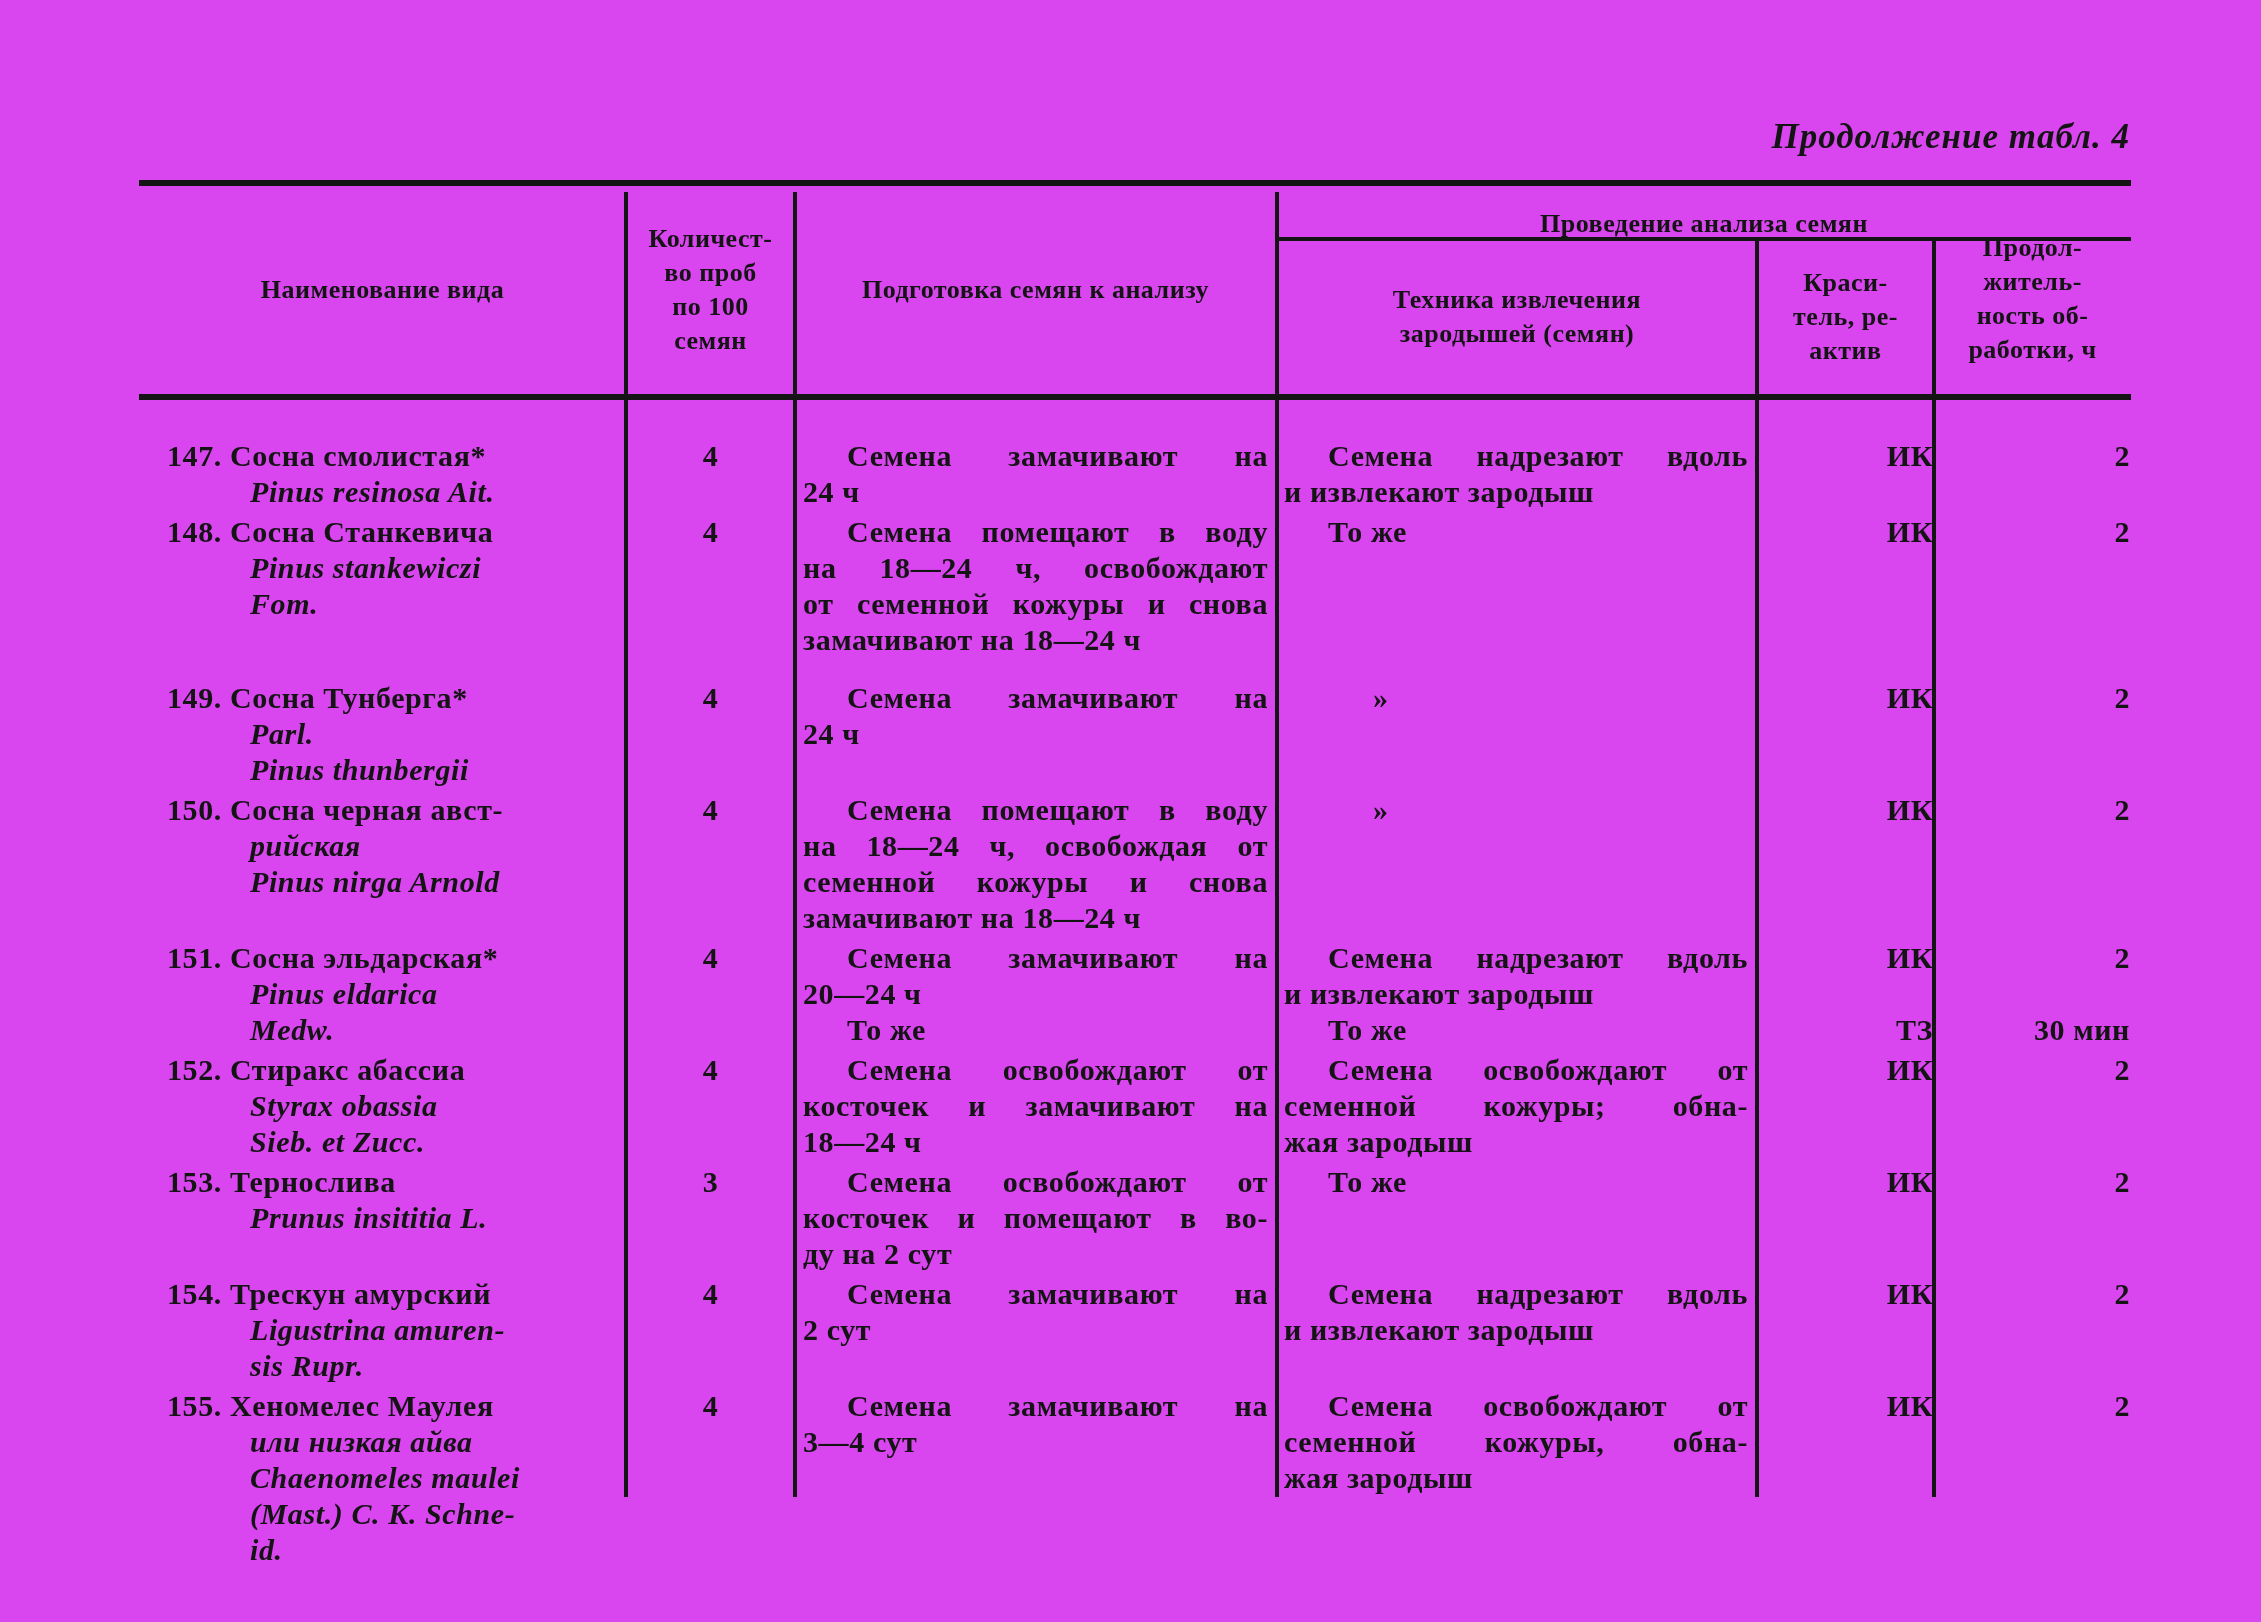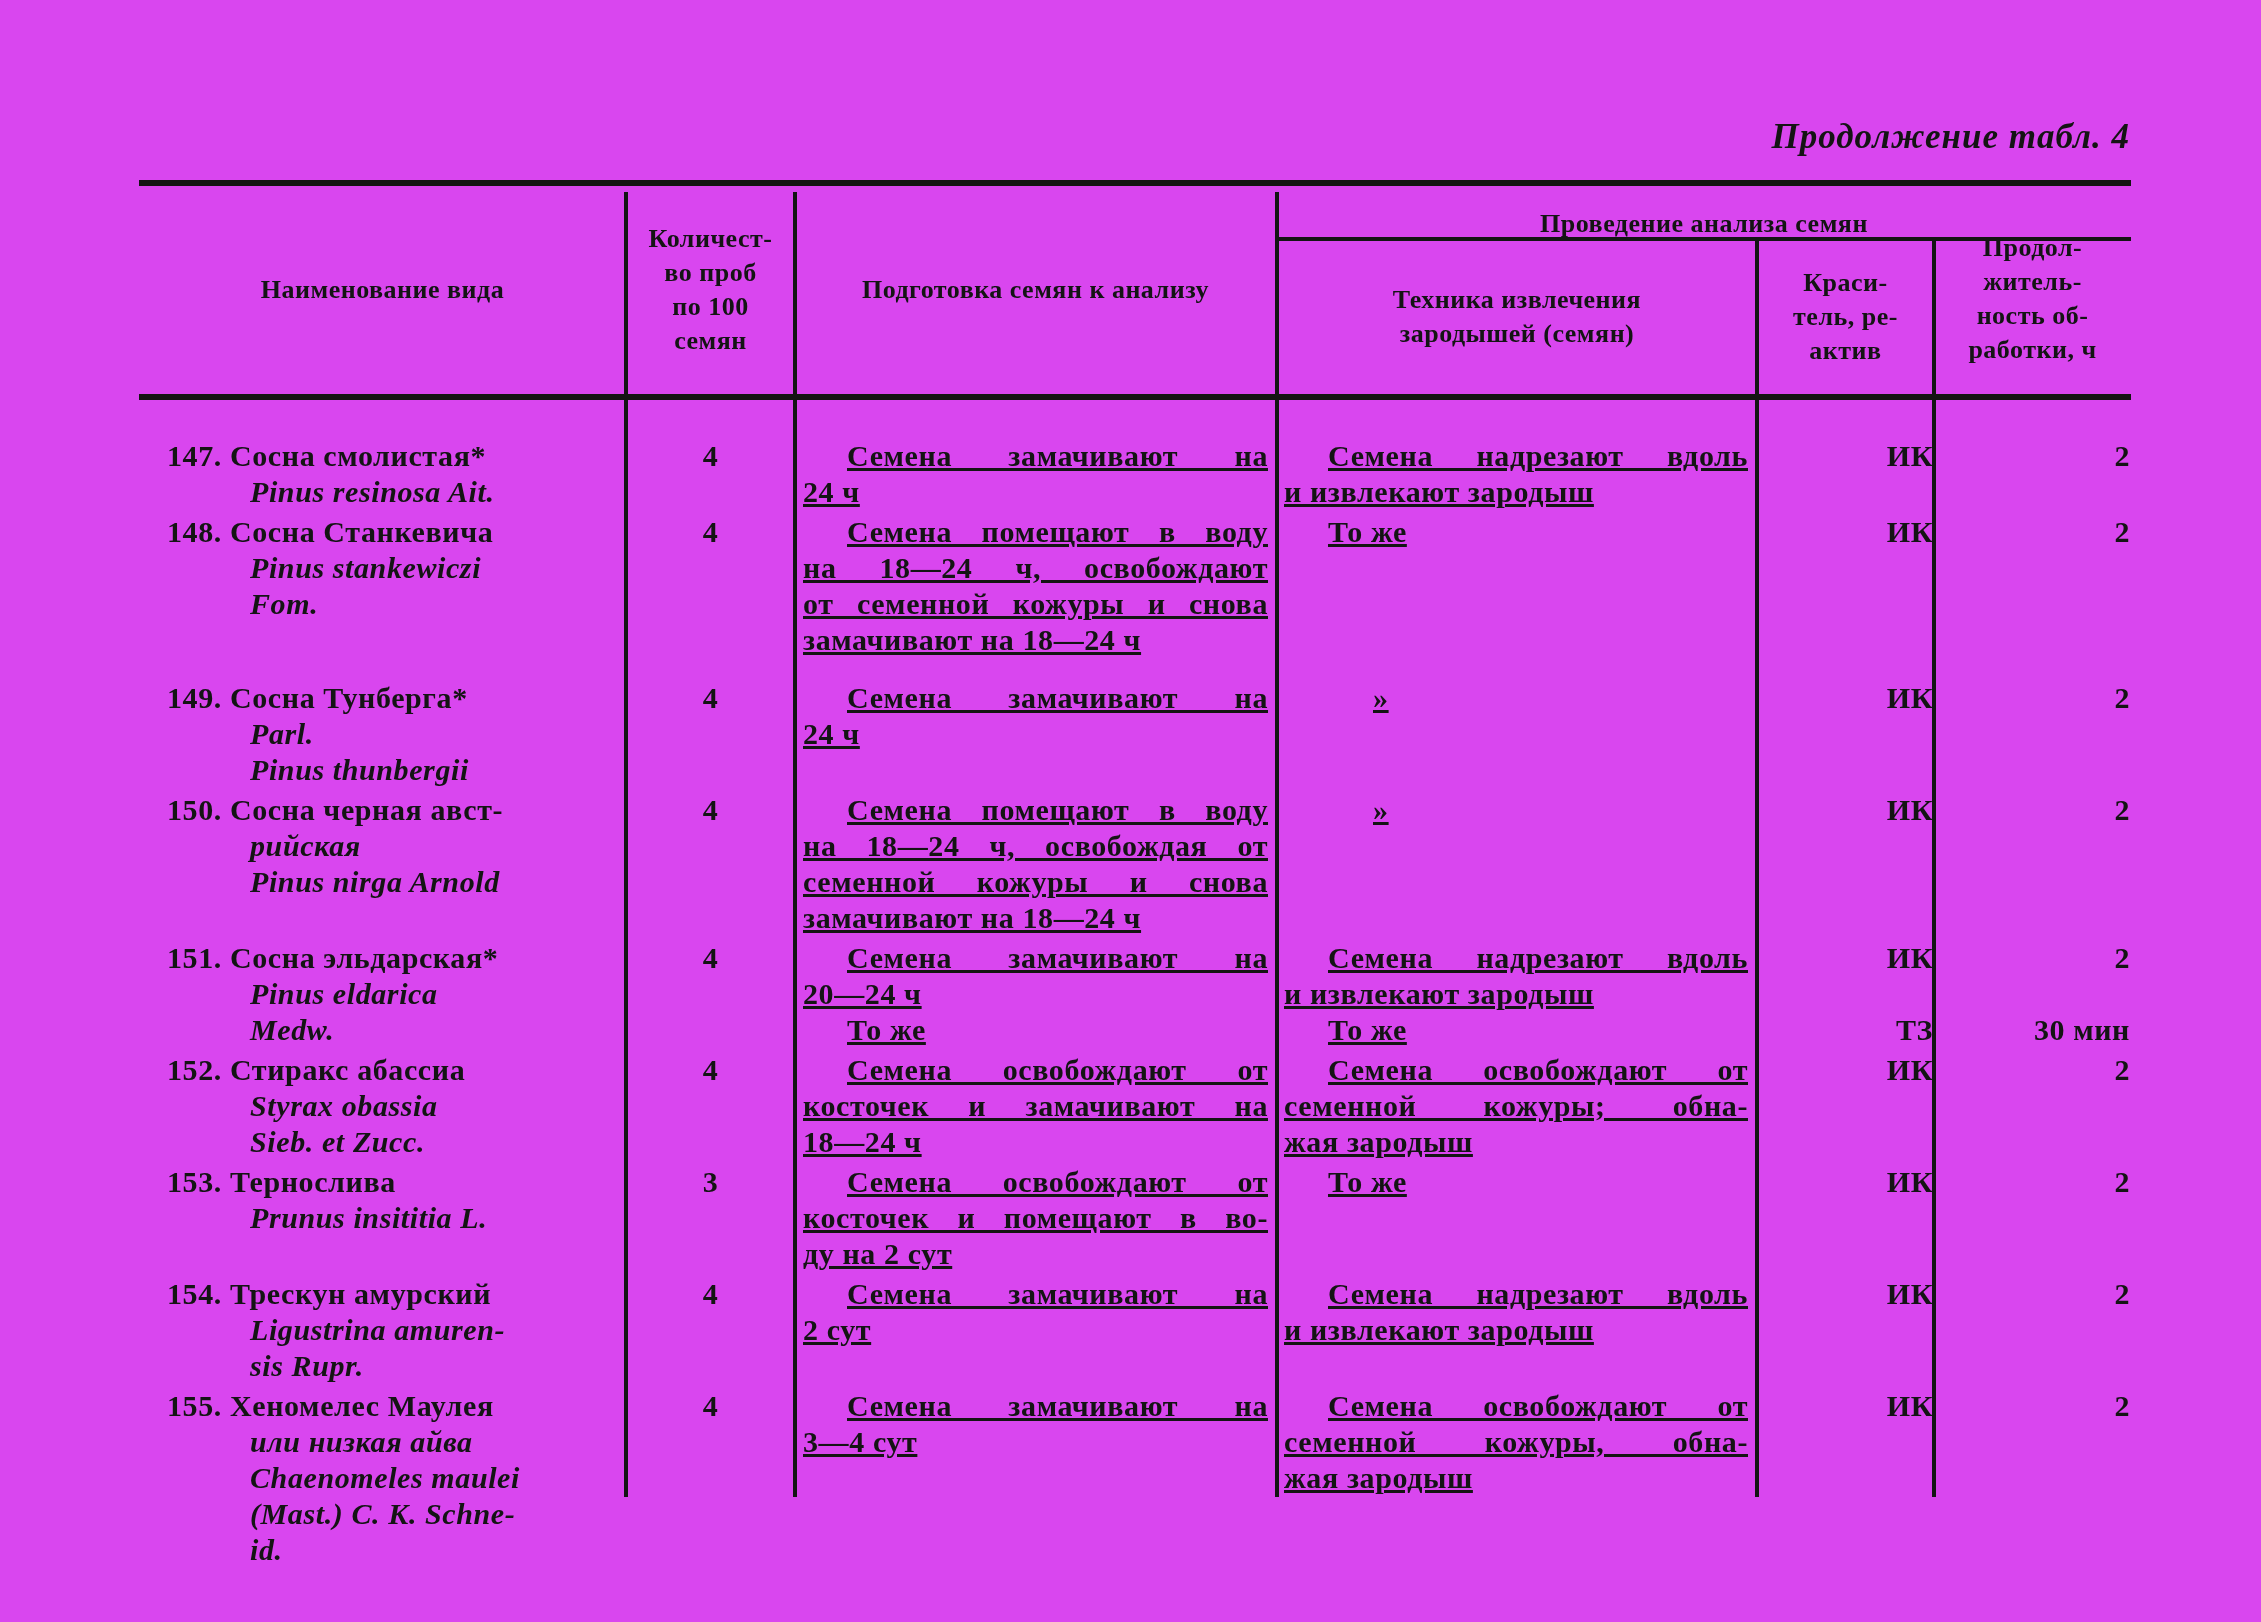--- a/index.html
+++ b/index.html
@@ -47,21 +47,21 @@
   .bv3{left:1136px;}
   .bv4{left:1616px;}
   .bv5{left:1793px;}
   .row{display:grid;grid-template-columns:487px 169px 1336px;margin-bottom:4px;}
   .row.gap{margin-top:22px;}
   .ln{line-height:36px;font-size:30px;letter-spacing:0.6px;}
   .c1 .nm-first{padding-left:28px;}
   .c1 .nm-cont{padding-left:111px;font-style:italic;}
   .c2{text-align:center;}
   .entry{display:grid;grid-template-columns:481px 480px 177px 197px;}
-  .prep-cell,.tech-cell{padding:0 8px;box-sizing:border-box;text-decoration:underline;}
+  .prep-cell,.tech-cell{padding:0 8px;box-sizing:border-box;}
   .ind{text-indent:44px;}
   .gmk{text-indent:89px;}
   .jst{text-align:justify;text-align-last:justify;}
   .dye,.dur{text-align:right;line-height:36px;font-size:30px;letter-spacing:0.6px;}
 </style>
 </head>
 <body>
 
 <div class="page">
   <div class="title">Продолжение табл. 4</div>

